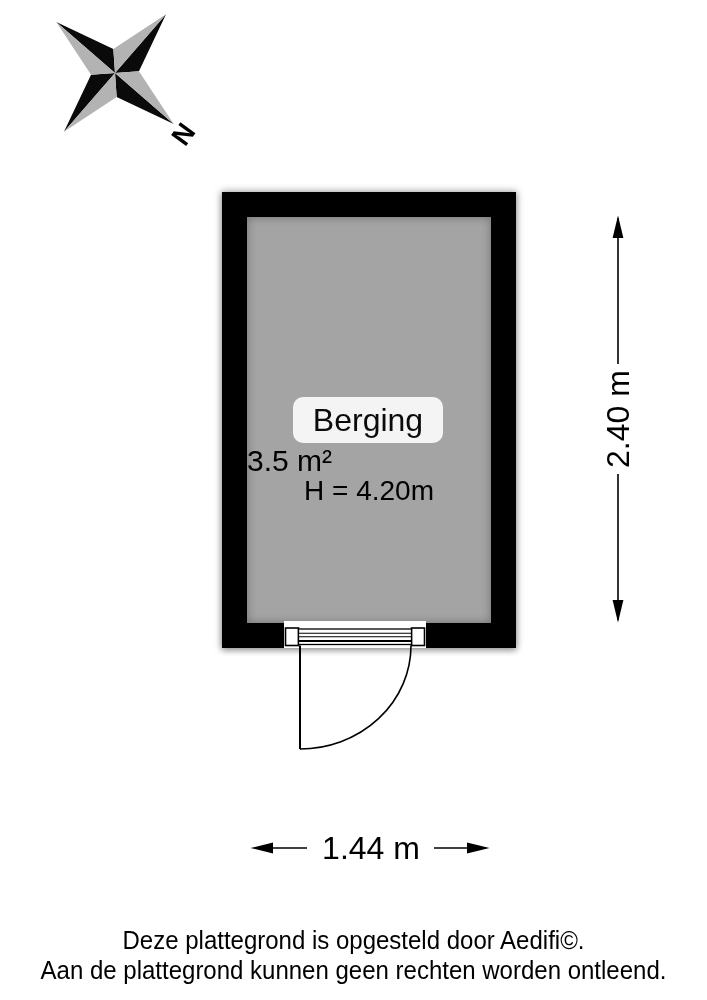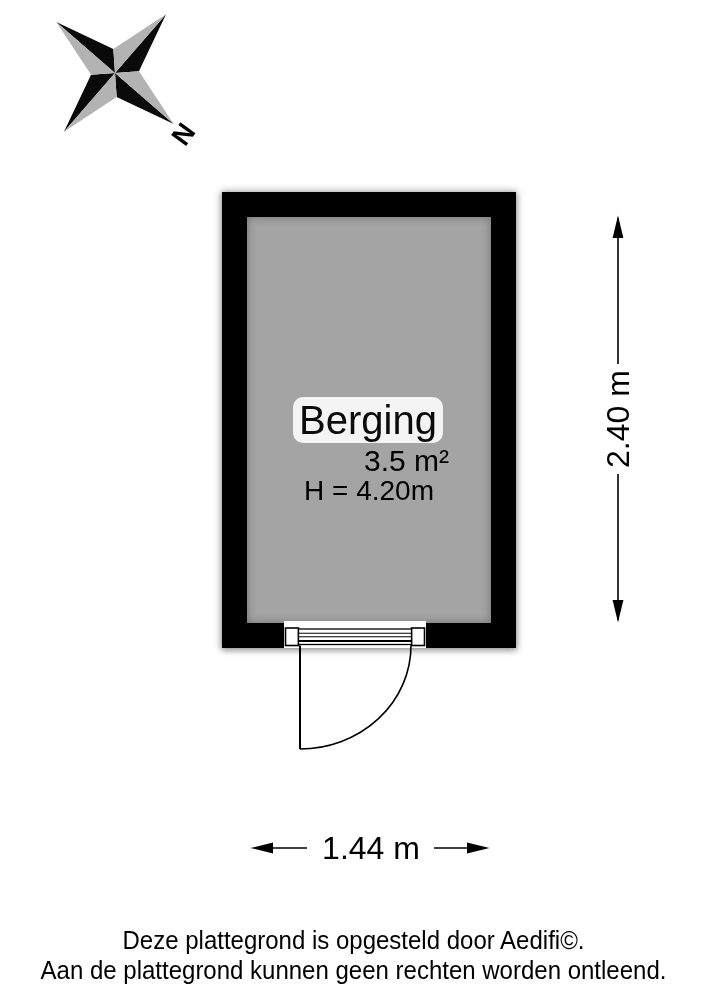--- a/index.html
+++ b/index.html
@@ -67,31 +67,31 @@
     position: absolute;
     left: 46px;
     top: 397px;
     width: 150px;
     height: 46px;
     background: #f4f4f4;
     border-radius: 10px;
     display: flex;
     align-items: center;
     justify-content: center;
-    font-size: 40px;
+    font-size: 32px;
     color: #0b0b0b;
   }
   .room-area {
     position: absolute;
     left: 0;
     top: 446px;
     width: 202px;
     font-size: 30px;
     line-height: 30px;
-    text-align: right;
+    text-align: left;
   }
   .room-height {
     position: absolute;
     left: 0;
     top: 477px;
     width: 244px;
     font-size: 28px;
     line-height: 28px;
     text-align: center;
   }

